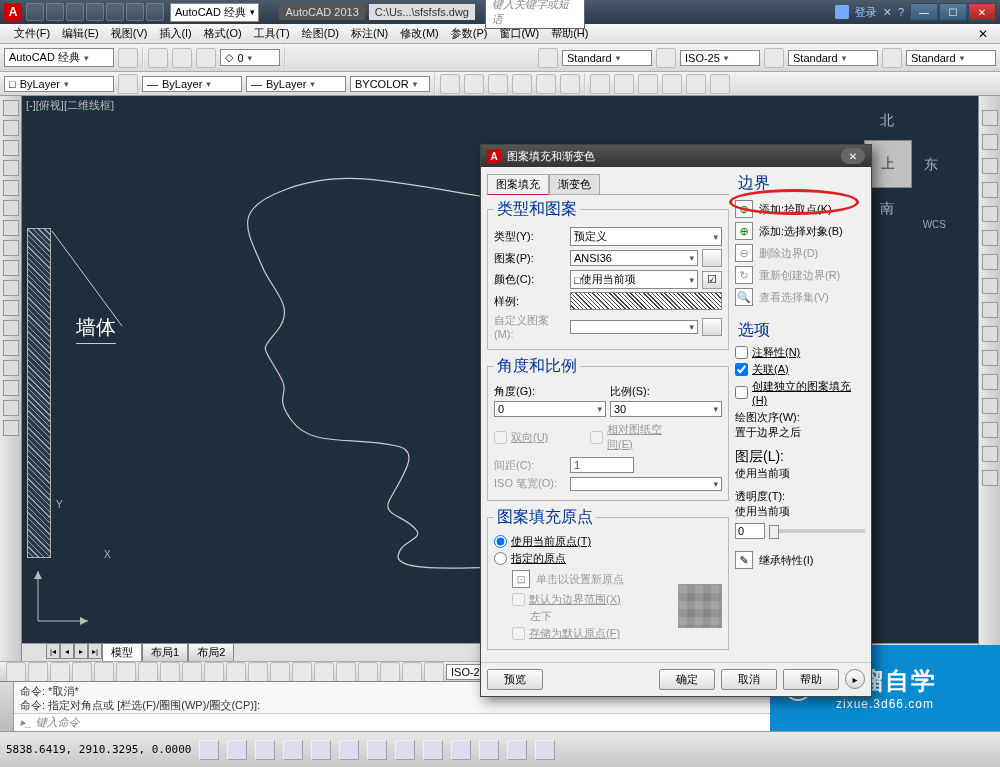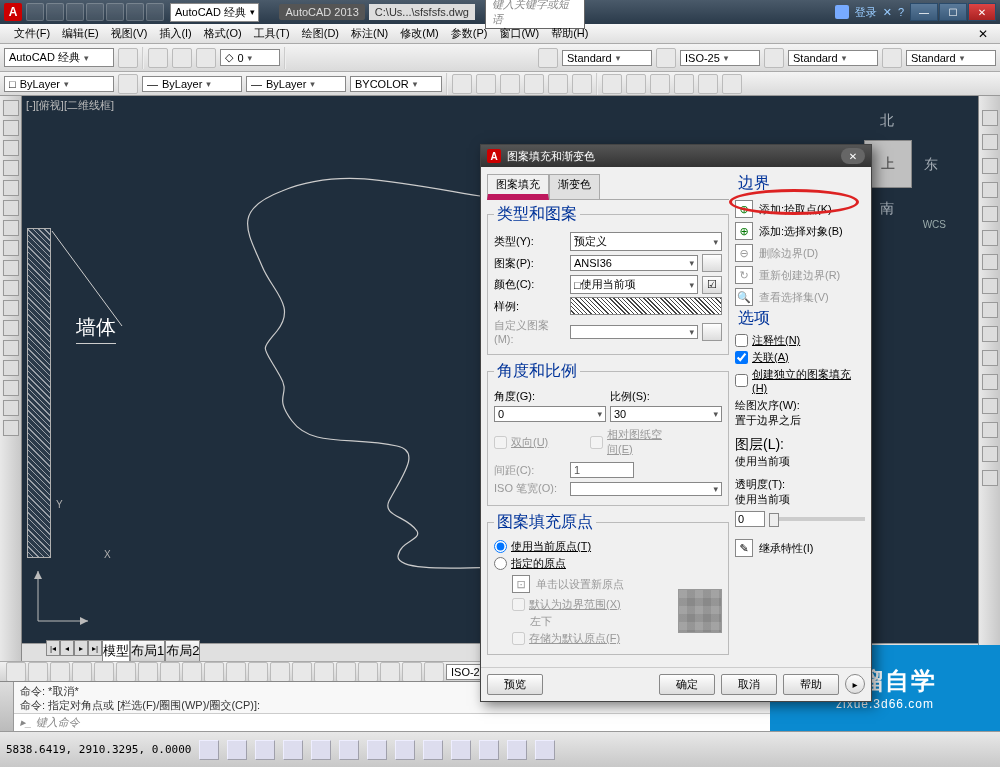--- a/index.html
+++ b/index.html
@@ -46,21 +46,21 @@
 .viewlabel { position: absolute; left: 4px; top: 2px; color: #bbb; font-size: 11px; }
 .wall-hatch { position: absolute; left: 5px; top: 132px; width: 24px; height: 330px; border: 1px solid #b0b0b0; background: repeating-linear-gradient(45deg, #2a3a4a, #2a3a4a 3px, #9aa0a8 3px, #9aa0a8 4px); }
 .wall-label { position: absolute; left: 54px; top: 218px; color: #fff; font-size: 20px; border-bottom: 1px solid #ccc; padding-bottom: 2px; }
 .ucs { position: absolute; left: 6px; bottom: 10px; color: #b0b0b0; font-size: 10px;}
 .viewcube-wrap { position: absolute; right: 30px; top: 8px; width: 120px; height: 120px; }
 .viewcube { position: absolute; left: 36px; top: 36px; width: 48px; height: 48px; background: #c0c0c0; border: 1px solid #888; display:flex; align-items:center; justify-content:center; font-size:14px; color:#444;}
 .vc-n{position:absolute;left:52px;top:8px;color:#a8b0b8;font-size:14px;} .vc-s{position:absolute;left:52px;top:96px;color:#a8b0b8;font-size:14px;}
 .vc-e{position:absolute;left:96px;top:52px;color:#a8b0b8;font-size:14px;} .vc-w{position:absolute;left:8px;top:52px;color:#a8b0b8;font-size:14px;}
 .scrollbar-h { position: absolute; left: 22px; right: 22px; bottom: 0; height: 18px; background: #e0e0e0; border-top:1px solid #999;}
 .tabs { position: absolute; left: 24px; bottom: 0; display: flex; gap: 0; }
-.tabs .tab { background: linear-gradient(#f8f8f8,#d0d0d0); border: 1px solid #888; padding: 1px 0; font-size: 13px; border-bottom: none; }
+.tabs .tab { background: linear-gradient(#f8f8f8,#d0d0d0); border: 1px solid #888; padding: 1px 8px; font-size: 11px; border-bottom: none; }
 .tabs .tab.active { background: #fff; }
 .tabs .nav{width:14px;height:16px;background:#ddd;border:1px solid #888;display:flex;align-items:center;justify-content:center;font-size:8px;}
 
 
 .btool { position: absolute; left: 0; right: 0; bottom: 86px; height: 20px; background: linear-gradient(#f0f0f0,#d4d4d4); border-top:1px solid #aaa; display:flex;align-items:center;padding:0 6px;gap:2px;}
 .cmdarea { position: absolute; left: 0; right: 0; bottom: 36px; height: 50px; background: #f4f4f4; border-top: 1px solid #888; display:flex;}
 .cmdarea .cmd-handle{width:14px;background:linear-gradient(#ddd,#bbb);border-right:1px solid #999;}
 .cmdarea .cmd-body{flex:1;display:flex;flex-direction:column;}
 .cmdarea .history { flex:1;background: #f8f8f8; padding: 2px 6px; font-size: 11px; color: #333; font-family: SimSun, monospace; line-height: 14px; overflow:hidden;}
 .cmdarea .input-line { background: #fff; border-top: 1px solid #ccc; padding: 1px 6px; font-size: 11px; color: #888; font-style: italic; height:18px; display:flex;align-items:center;gap:4px;}
@@ -78,21 +78,21 @@
 
 .dialog { position: absolute; left: 480px; top: 144px; width: 392px; background: #f0f0f0; border: 1px solid #444; box-shadow: 4px 4px 12px rgba(0,0,0,0.5); }
 .dialog .dlg-title { height: 22px; background: linear-gradient(#555,#333); color: #fff; display: flex; align-items: center; padding: 0 6px; font-size: 11px; }
 .dialog .dlg-title .dlg-icon{width:14px;height:14px;background:#c00;border-radius:2px;margin-right:6px;display:flex;align-items:center;justify-content:center;color:#fff;font-size:10px;font-weight:bold;}
 .dialog .dlg-close { margin-left: auto; width: 24px; height: 16px; background: #666; border-radius: 8px; display:flex;align-items:center;justify-content:center;color:#fff;font-size:10px;}
 .dialog .dlg-body { display: flex; padding: 6px; gap: 6px; }
 .dialog .col { flex: 1; }
 .dialog .col-r { width: 130px; flex: none; }
 .dialog .tabs2 { display: flex; border-bottom: 1px solid #aaa; margin-bottom: 4px; }
 .dialog .tab2 { padding: 2px 8px; font-size: 11px; background: #e0e0e0; border: 1px solid #aaa; position: relative; bottom: -1px; }
-.dialog .tab2.active { background: #f0f0f0; border-bottom: 6px solid #be185d; }
+.dialog .tab2.active { background: #f0f0f0; border-bottom: 1px solid #be185d; }
 .dialog fieldset { border: 1px solid #bbb; padding: 4px 6px 6px; margin-bottom: 6px; }
 .dialog legend, .dialog .group-title { font-size: 16px; padding: 0 3px; color: #003399; }
 .dialog .group-title{margin-bottom:4px;display:block;}
 .dialog .row { display: flex; align-items: center; margin: 3px 0; font-size: 11px; gap: 4px; }
 .dialog .row label { width: 72px; }
 .dialog .row .dd { background: #fff; border: 1px solid #888; padding: 1px 3px; font-size: 11px; flex:1; display: flex; align-items: center; }
 .dialog .row .dd::after { content: "▾"; margin-left: auto; font-size: 9px; color: #555; }
 .dialog .row .btnlet { width: 20px; height: 18px; background: linear-gradient(#fefefe,#ddd); border: 1px solid #999; }
 .dialog .swatch { height: 18px; flex:1; background: repeating-linear-gradient(45deg,#fff,#fff 2px,#444 2px,#444 3px); border: 1px solid #888; }
 .dialog .row .txt { background: #fff; border: 1px solid #888; padding: 1px 3px; font-size: 11px; width: 64px; }
@@ -203,21 +203,21 @@
     </div>
   <div class="tool-ic"></div>
   <div class="tool-dd" style="width:100px">
       <span>— </span>
       <span>ByLayer</span>
     </div>
   <div class="tool-dd" style="width:100px">
       <span>— </span>
       <span>ByLayer</span>
     </div>
-  <div class="tool-dd" style="width:92px">
+  <div class="tool-dd" style="width:80px">
       <span>BYCOLOR</span>
     </div>
   <div class="vsep"></div>
   <div class="tool-ic"></div>
   <div class="tool-ic"></div>
   <div class="tool-ic"></div>
   <div class="tool-ic"></div>
   <div class="tool-ic"></div>
   <div class="tool-ic"></div>
   <div class="vsep"></div>
@@ -498,21 +498,21 @@
         </div>
       <div class="boundary-btn disabled">
           <div class="ic">↻</div>
           <span>重新创建边界(R)</span>
         </div>
       <div class="boundary-btn disabled">
           <div class="ic">🔍</div>
           <span>查看选择集(V)</span>
         </div>
 
-      <span class="group-title" style="margin-top:0">选项</span>
+      <span class="group-title" style="margin-top:12px">选项</span>
       <label class="checkbox">
           <input type="checkbox" style="">
           <span>注释性(N)</span>
         </label>
       <label class="checkbox">
           <input type="checkbox" checked="" style="">
           <span>关联(A)</span>
         </label>
       <label class="checkbox">
           <input type="checkbox" style="">

